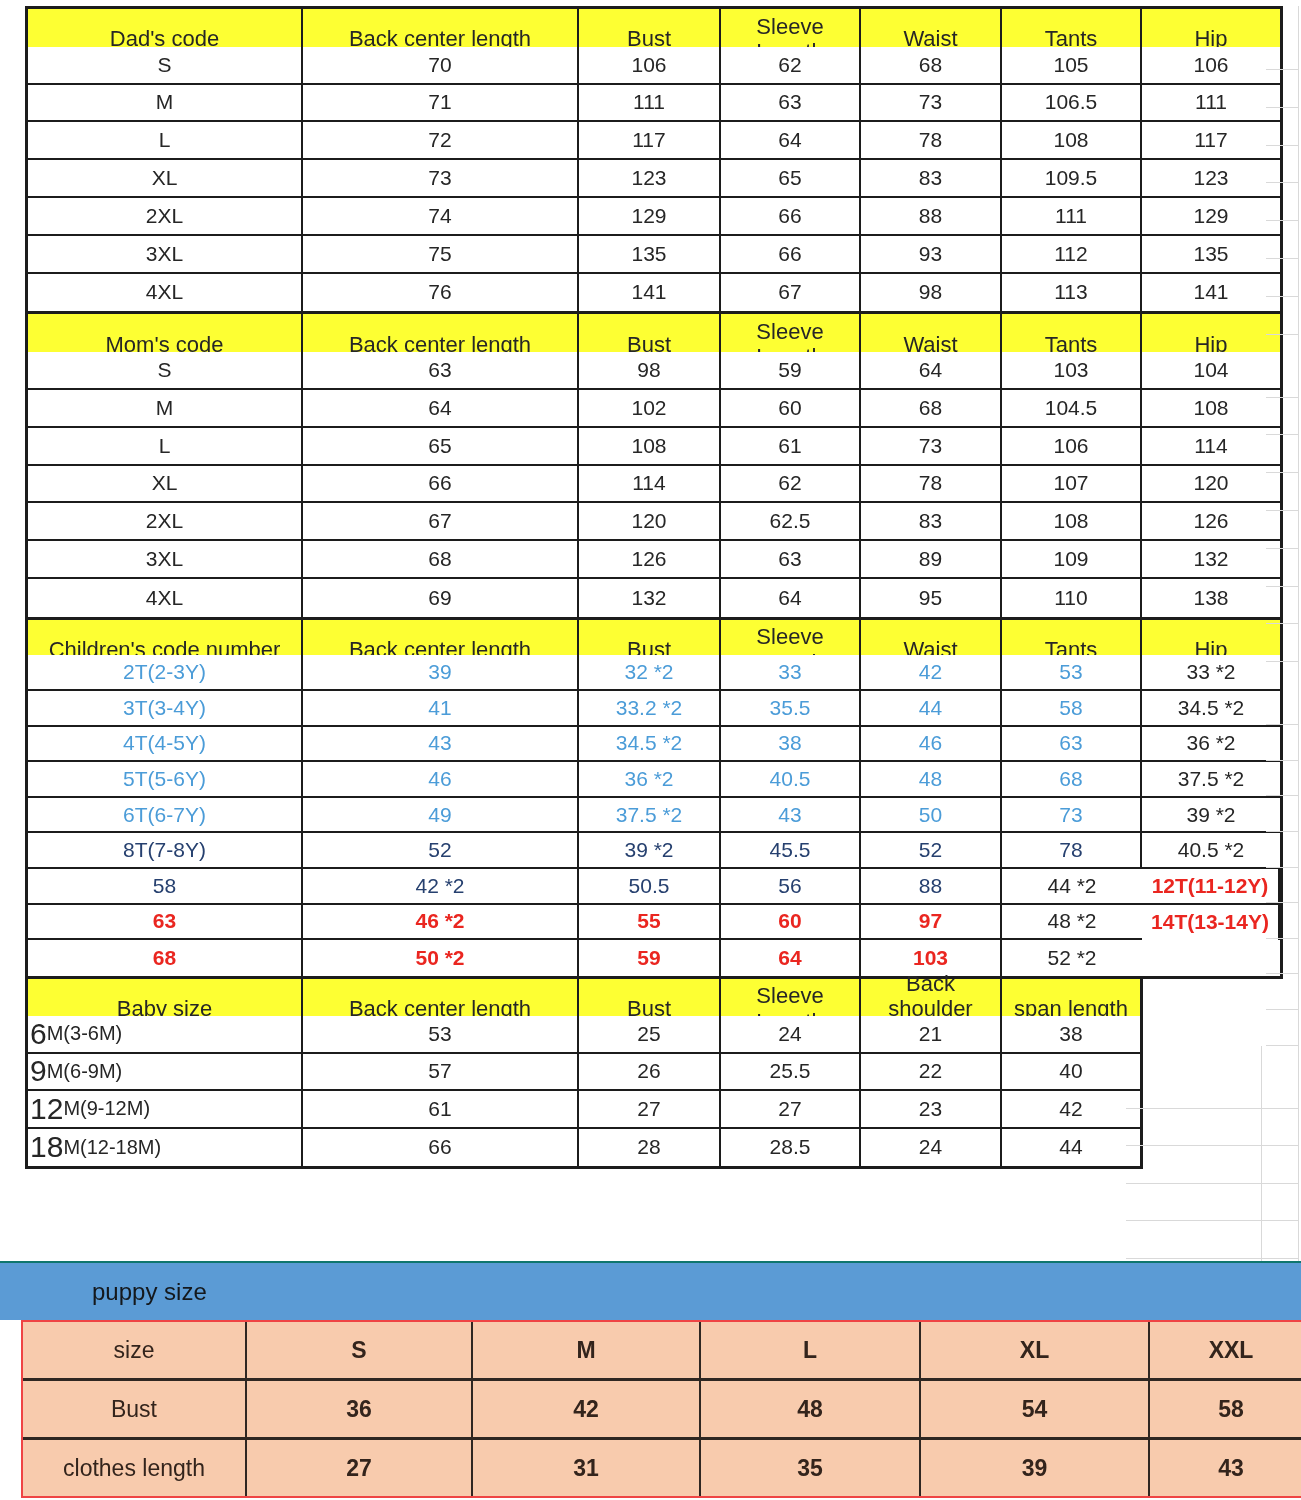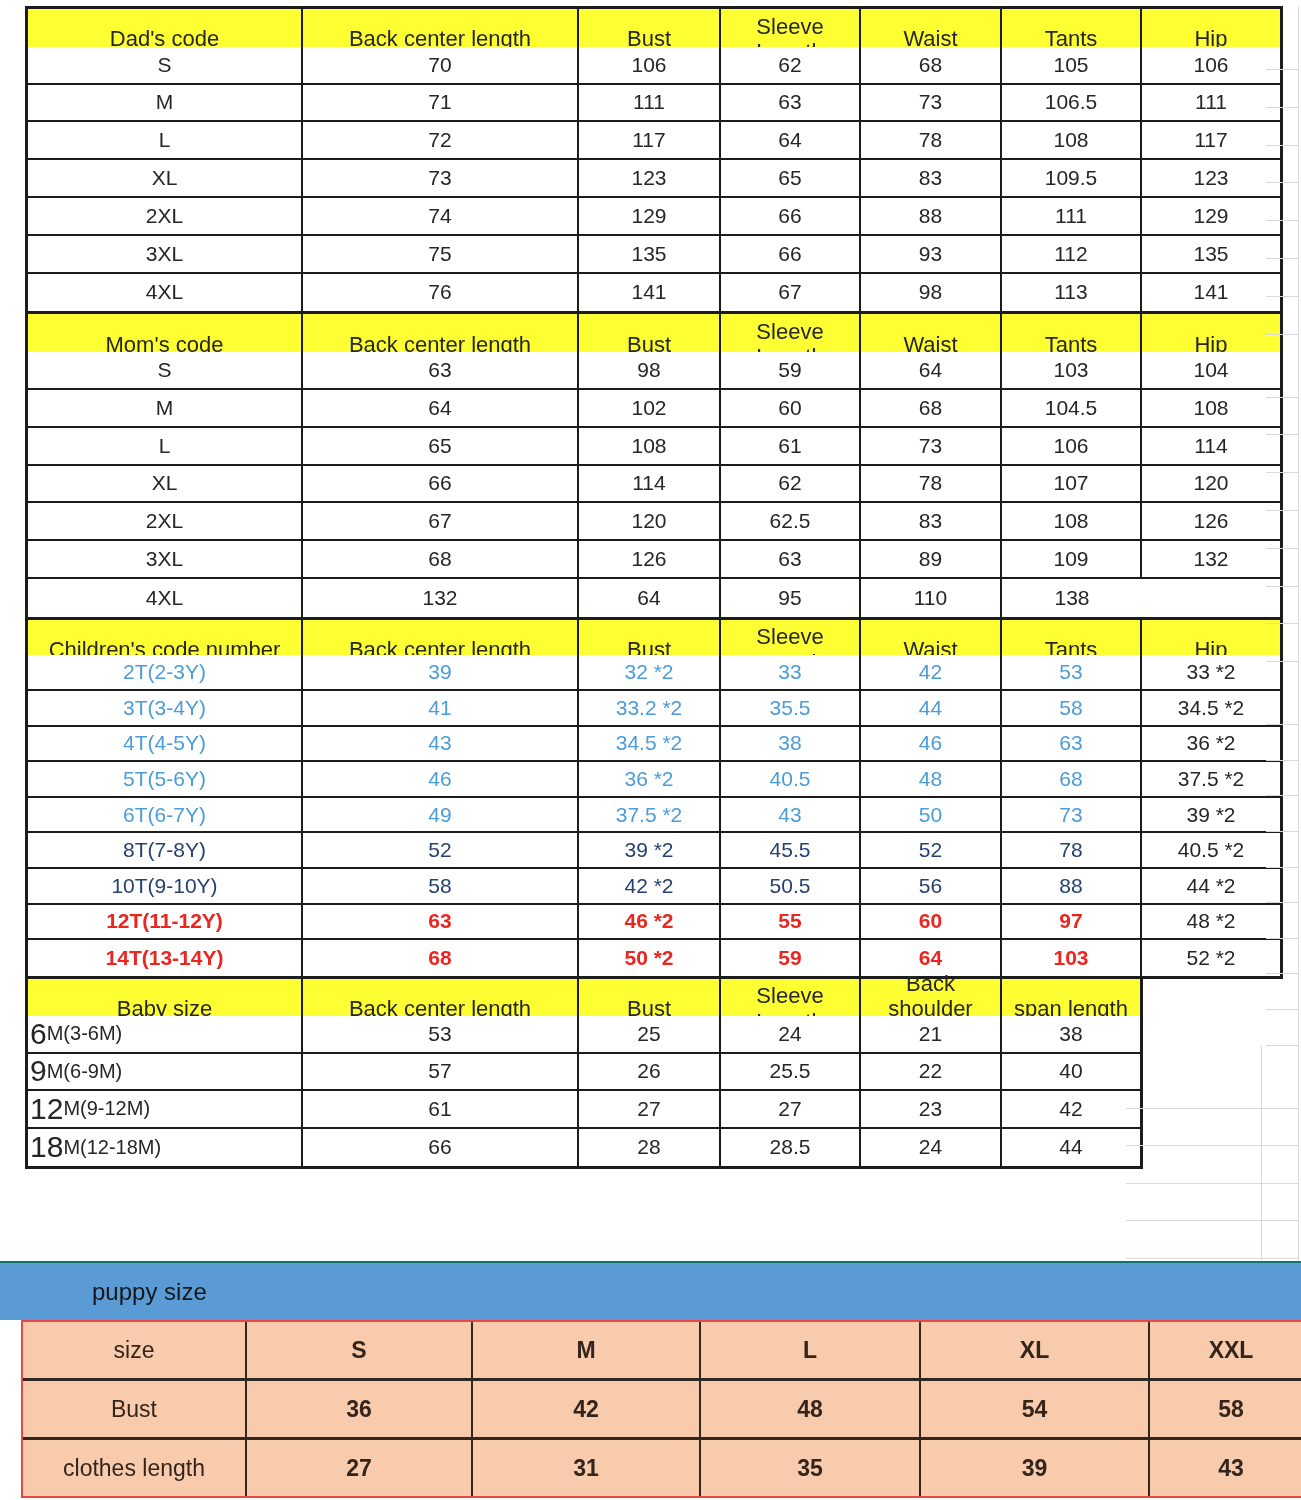--- a/index.html
+++ b/index.html
@@ -156,20 +156,21 @@
         <div class="cell c-dark">108</div>
         <div class="cell c-dark lc">126</div>
         <div class="cell c-dark">3XL</div>
         <div class="cell c-dark">68</div>
         <div class="cell c-dark">126</div>
         <div class="cell c-dark">63</div>
         <div class="cell c-dark">89</div>
         <div class="cell c-dark">109</div>
         <div class="cell c-dark lc">132</div>
         <div class="cell c-dark lr">4XL</div>
+        <div class="cell c-dark lr">69</div>
         <div class="cell c-dark lr">132</div>
         <div class="cell c-dark lr">64</div>
         <div class="cell c-dark lr">95</div>
         <div class="cell c-dark lr">110</div>
         <div class="cell c-dark lc lr">138</div>
       </div>
     <div class="sec g7 rows-children">
         <div class="hcell">Children's code number</div>
         <div class="hcell">Back center length</div>
         <div class="hcell">Bust</div>
@@ -213,21 +214,20 @@
         <div class="cell c-blue">50</div>
         <div class="cell c-blue">73</div>
         <div class="cell c-dark lc">39 *2</div>
         <div class="cell c-navy">8T(7-8Y)</div>
         <div class="cell c-navy">52</div>
         <div class="cell c-navy">39 *2</div>
         <div class="cell c-navy">45.5</div>
         <div class="cell c-navy">52</div>
         <div class="cell c-navy">78</div>
         <div class="cell c-dark lc">40.5 *2</div>
-        <div class="cell c-navy">10T(9-10Y)</div>
         <div class="cell c-navy">58</div>
         <div class="cell c-navy">42 *2</div>
         <div class="cell c-navy">50.5</div>
         <div class="cell c-navy">56</div>
         <div class="cell c-navy">88</div>
         <div class="cell c-dark lc">44 *2</div>
         <div class="cell c-red">12T(11-12Y)</div>
         <div class="cell c-red">63</div>
         <div class="cell c-red">46 *2</div>
         <div class="cell c-red">55</div>

